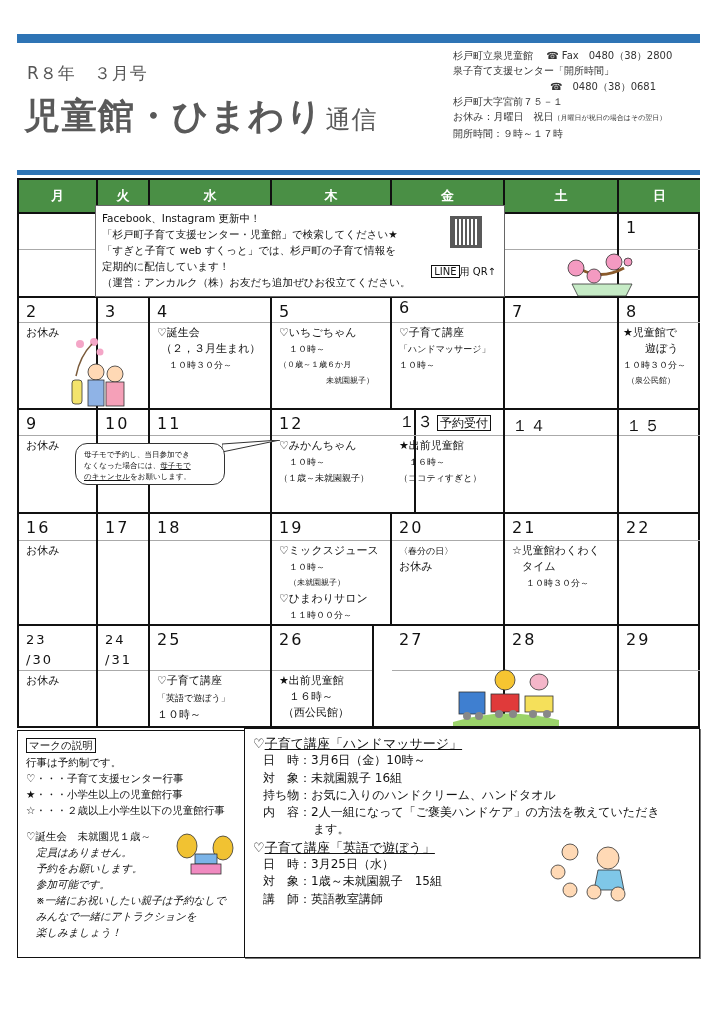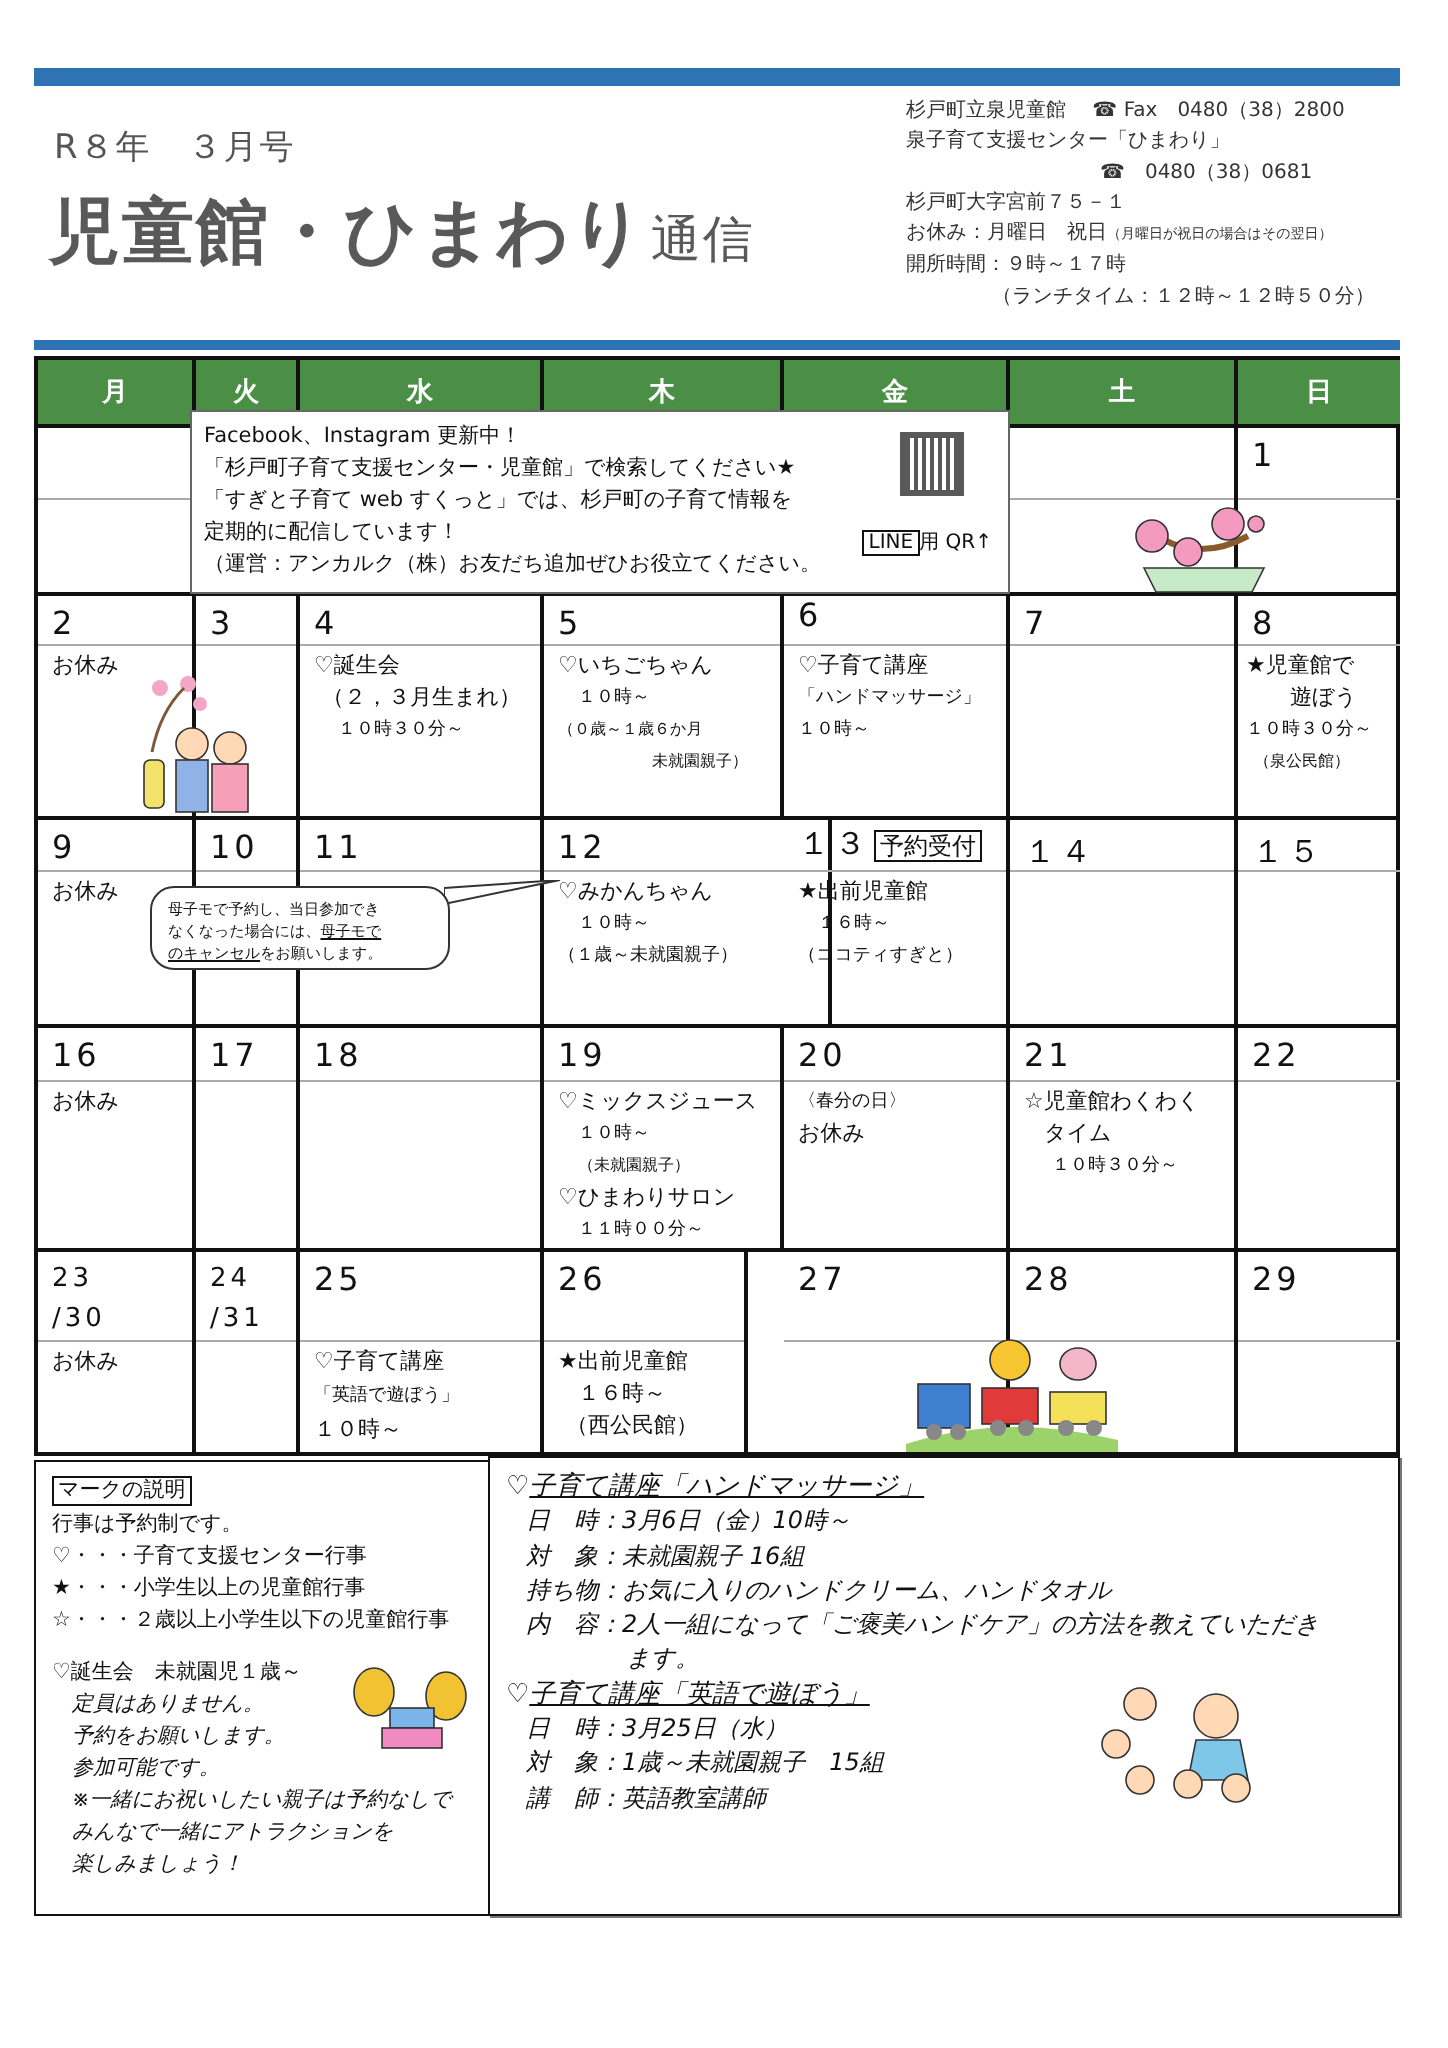--- a/index.html
+++ b/index.html
@@ -39,42 +39,41 @@
   .bubble u { text-decoration: underline; }
   .bubble-tail { position: absolute; left: 222px; top: 440px; width: 60px; height: 16px; z-index: 2; }
 
   .pic { position: absolute; z-index: 2; }
 
   .legend { position: absolute; left: 17px; top: 730px; width: 227px; height: 228px; border: 1px solid #111; border-right: none; padding: 6px 8px; font-size: 10.5px; line-height: 16px; }
   .legend .tag { border: 1px solid #111; display: inline-block; padding: 0 2px; line-height: 13px; margin-bottom: 1px; }
   .legend .gap { height: 10px; }
   .legend .ind { padding-left: 10px; font-style: italic; }
 
-  .details { position: absolute; left: 244px; top: 728px; width: 456px; height: 230px; border: 1px solid #111; box-shadow: 1px 1px 0 #777; padding: 6px 8px; font-size: 12px; line-height: 17.3px; font-style: italic; }
+  .details { position: absolute; left: 244px; top: 728px; width: 456px; height: 230px; border: 1px solid #111; box-shadow: 1px 1px 0 #777; padding: 6px 8px; font-size: 12px; line-height: 17.3px; }
   .details .head { font-size: 13px; }
   .details .head u { text-decoration: underline; }
   .details .row { padding-left: 10px; white-space: nowrap; }
   .details .cont { padding-left: 60px; }
 </style>
 </head>
 <body>
 
 <div class="topbar"></div>
 <div class="issue">R８年　３月号</div>
 <div class="title">
   <span>児童館・ひまわり</span><span class="small">通信</span>
 </div>
 <div class="info">
   <div>杉戸町立泉児童館　 ☎ Fax　0480（38）2800</div>
-  <div>泉子育て支援センター「ひまわり」</div>
+  <div>泉子育て支援センター「開所時間」</div>
   <div class="indent1">☎　0480（38）0681</div>
   <div>杉戸町大字宮前７５－１</div>
   <div><span>お休み：月曜日　祝日</span><span class="tiny">（月曜日が祝日の場合はその翌日）</span></div>
   <div>開所時間：９時～１７時</div>
-  <div class="indent2">（ランチタイム：１２時～１２時５０分）</div>
 </div>
 
 <div class="cal-topline"></div>
 <div class="cal">
 
   <div class="hdr" style="left:0;width:79px">月</div>
   <div class="hdr" style="left:79px;width:52px">火</div>
   <div class="hdr" style="left:131px;width:122px">水</div>
   <div class="hdr" style="left:253px;width:120px">木</div>
   <div class="hdr" style="left:373px;width:113px">金</div>

